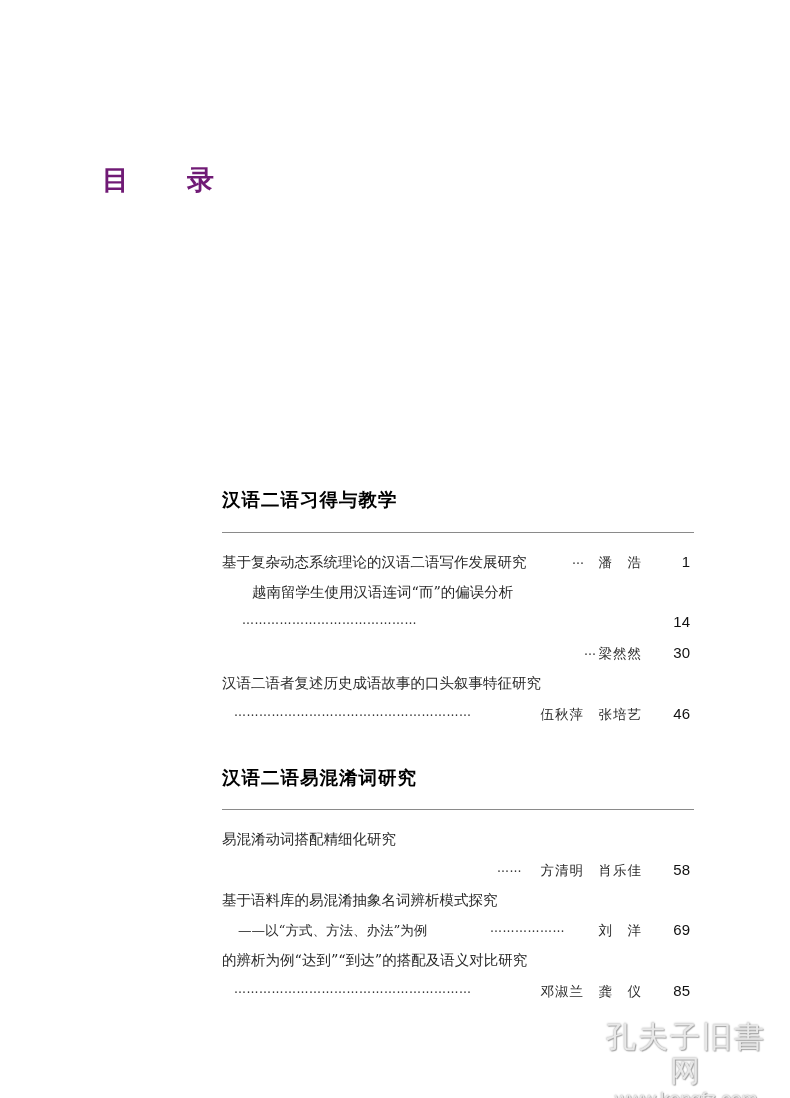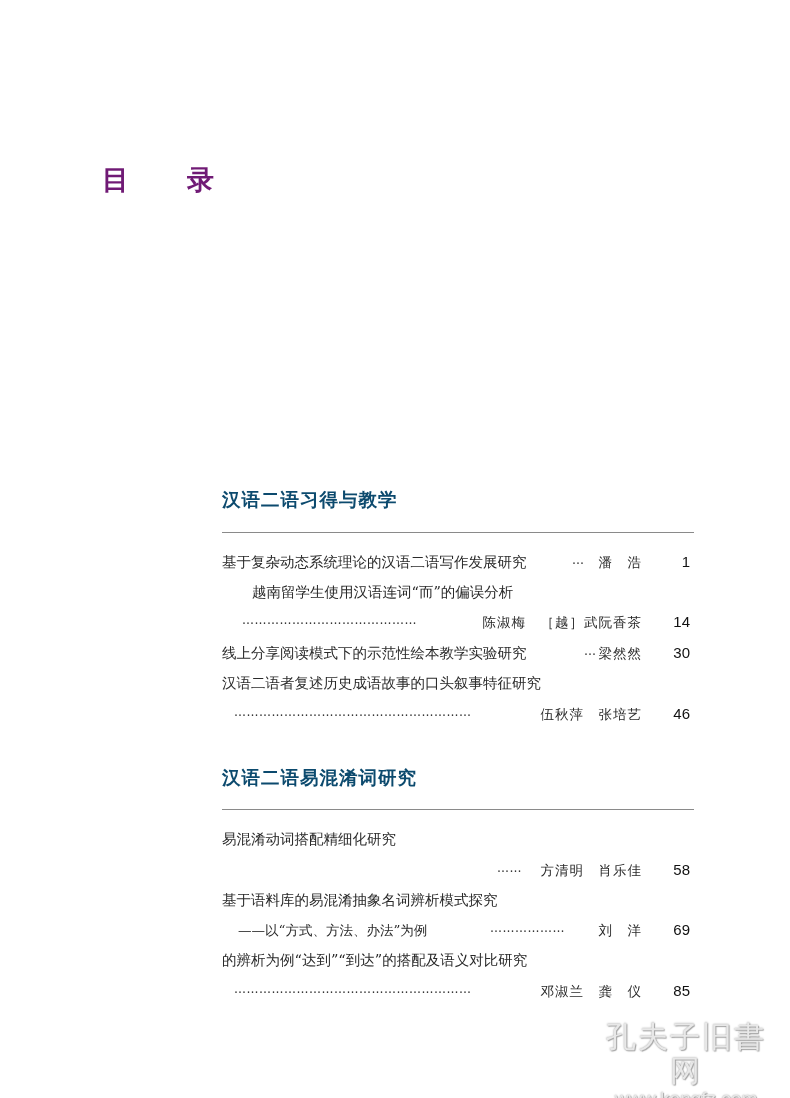--- a/index.html
+++ b/index.html
@@ -7,21 +7,21 @@
     width:790px; height:1098px; background:#ffffff; position:relative; overflow:hidden;
     font-family:"DejaVu Serif","Liberation Serif",serif; color:#222;
   }
   .toc-title {
     position:absolute; left:102px; top:162px; font-size:27px; font-weight:bold;
     color:#701a75; letter-spacing:0; font-family:"DejaVu Serif",serif;
   }
   .toc-title span { display:inline-block; }
   .toc-title .c2 { margin-left:58px; }
   .section-head {
-    position:absolute; left:222px; font-size:18.5px; font-weight:bold; color:#0c4a6e;
+    position:absolute; left:222px; font-size:18.5px; font-weight:bold; color:#000000;
     font-family:Liberation Mono, monospace; letter-spacing:1px;
   }
   .divider {
     position:absolute; left:222px; width:472px; height:1px; background:#8a8a8a;
   }
   .line {
     position:absolute; left:222px; width:472px; height:24px; font-size:14.5px;
     line-height:24px; color:#2a2a2a; white-space:nowrap;
   }
   .line .t { position:absolute; left:0; top:0; }
@@ -54,26 +54,24 @@
   <span class="dots" style="left:350px;">…</span>
   <span class="auth">潘　浩</span>
   <span class="pg">1</span>
 </div>
 
 <div class="line" style="top:580px;margin-left:30px;">
   <span class="t">越南留学生使用汉语连词“而”的偏误分析</span>
 </div>
 <div class="line" style="top:610px;">
   <span class="dots" style="left:20px;">……………………………………</span>
-  <span class="auth">陈淑梅　［越］武阮香茶</span>
   <span class="pg">14</span>
 </div>
 
 <div class="line" style="top:641px;">
-  <span class="t">线上分享阅读模式下的示范性绘本教学实验研究</span>
   <span class="dots" style="left:362px;">…</span>
   <span class="auth">梁然然</span>
   <span class="pg">30</span>
 </div>
 
 <div class="line" style="top:671px;">
   <span class="t">汉语二语者复述历史成语故事的口头叙事特征研究</span>
 </div>
 <div class="line" style="top:702px;">
   <span class="dots" style="left:12px;">…………………………………………………</span>

